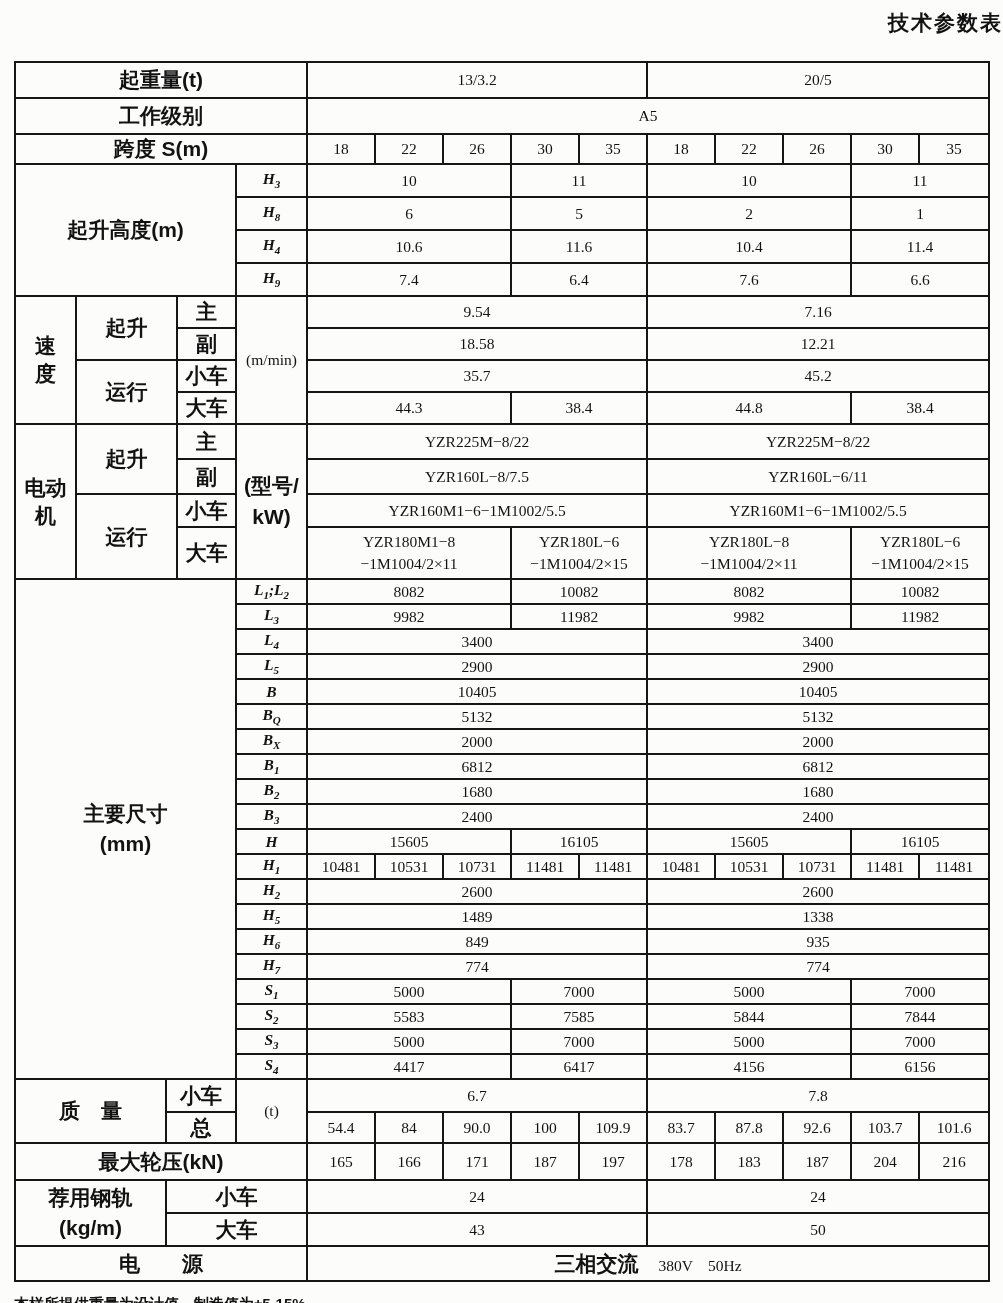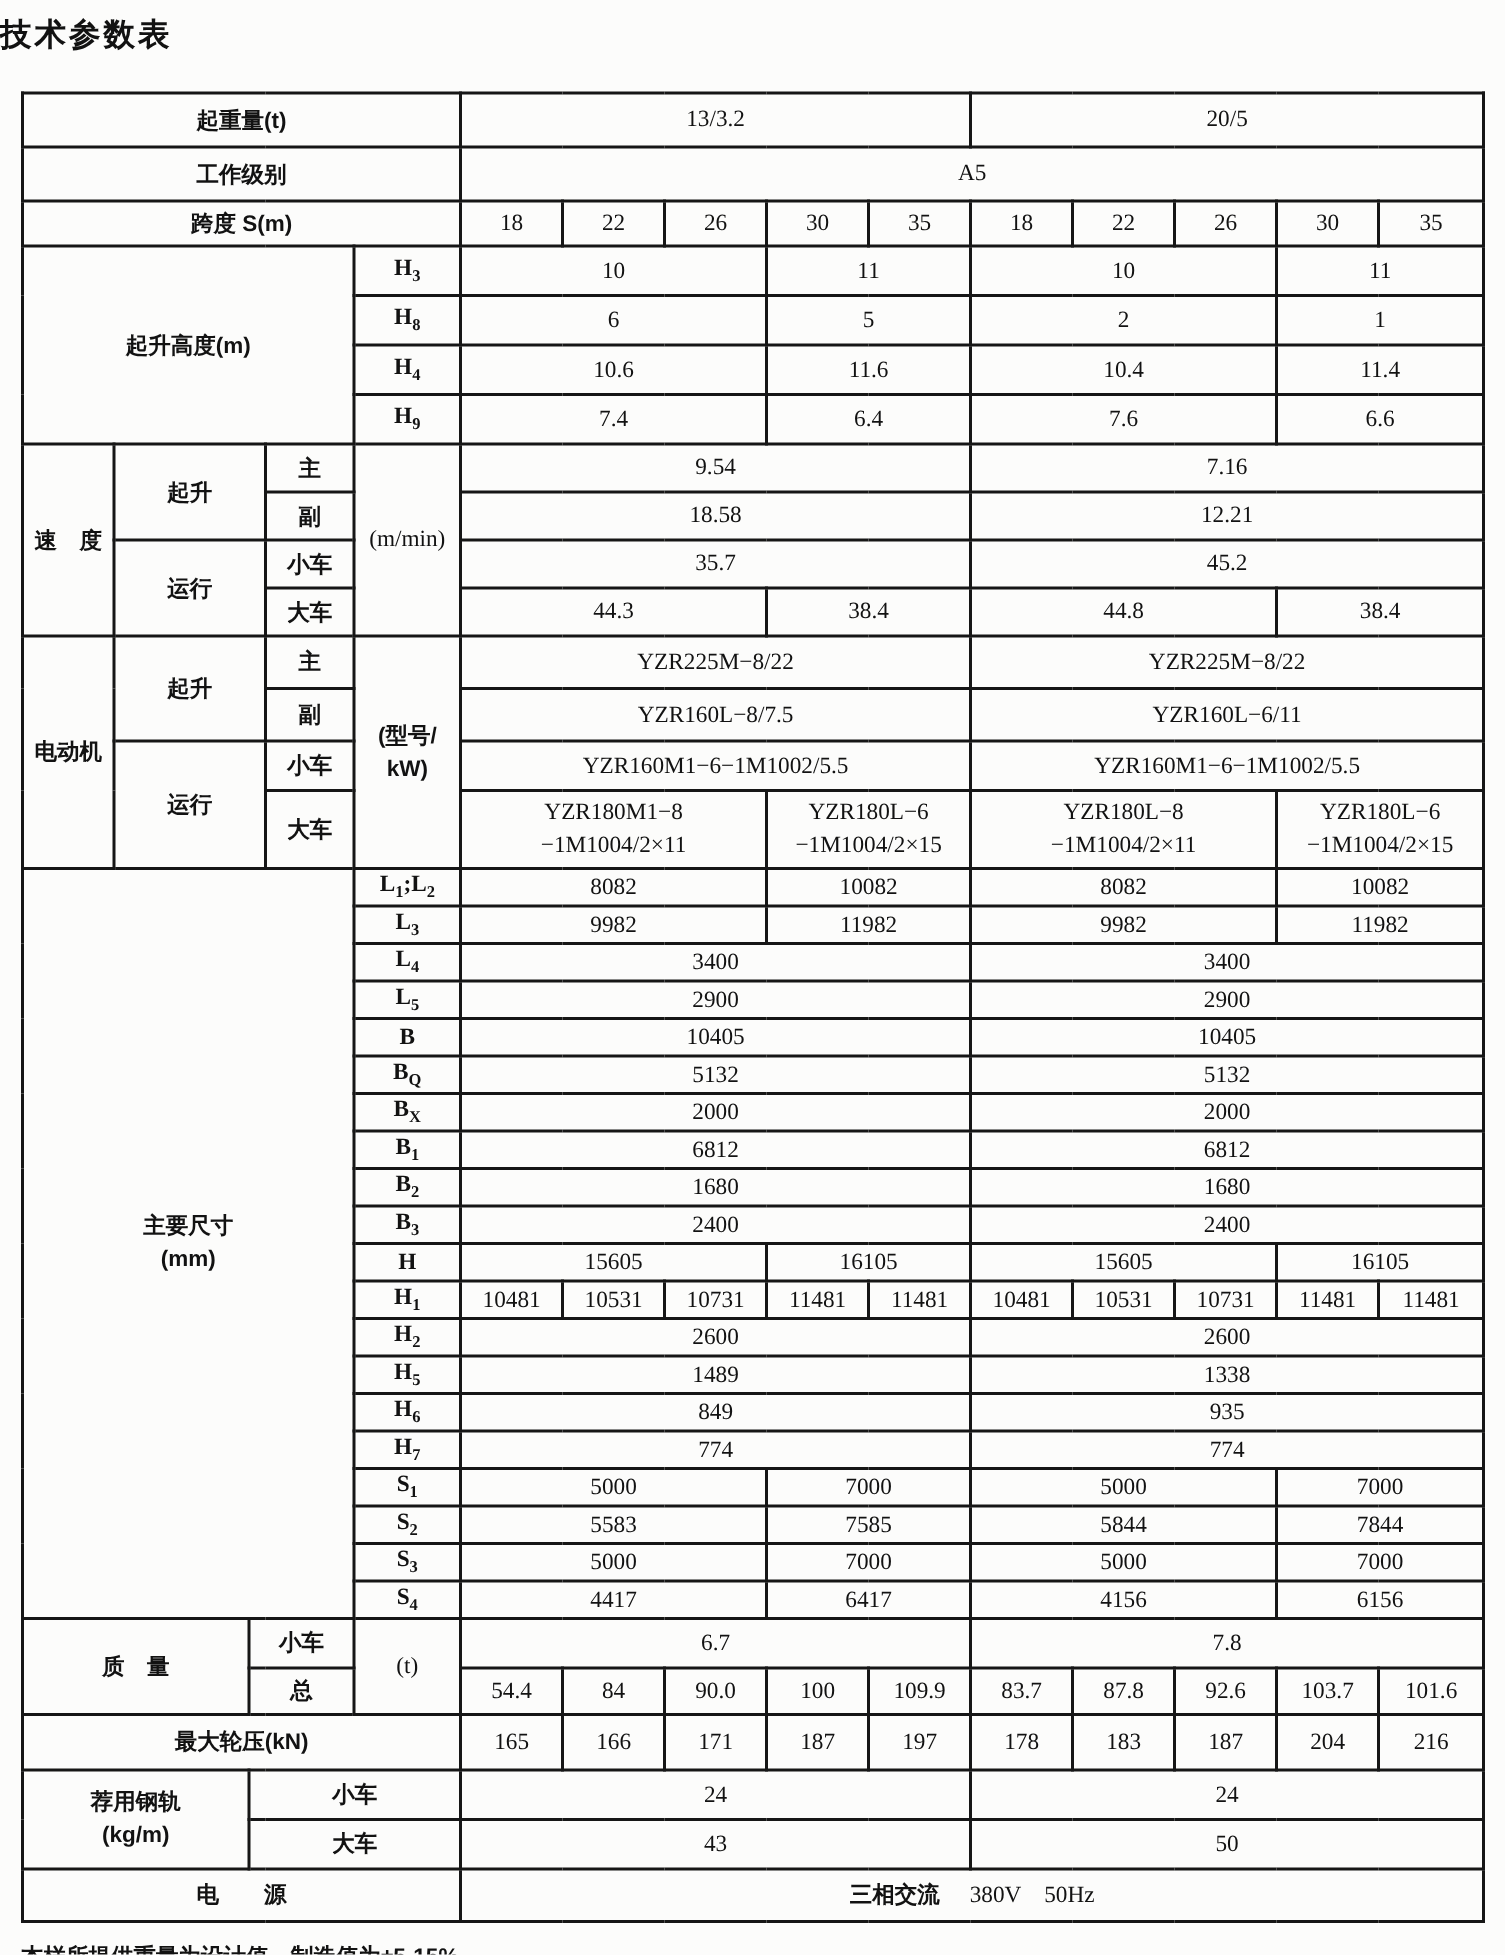--- a/index.html
+++ b/index.html
@@ -1,32 +1,32 @@
 <!DOCTYPE html>
 <html><head>
 <meta charset="utf-8">
 <style>
   html,body{margin:0;padding:0}
   body{
     width:1003px;height:1303px;background:#fcfcfb;color:#121212;
     font-family:"Liberation Sans","DejaVu Sans",sans-serif;
   }
   .title{
-    text-align:left;padding-top:9px;font-size:21px;font-weight:bold;letter-spacing:2px;
+    text-align:right;padding-top:9px;font-size:21px;font-weight:bold;letter-spacing:2px;
   }
   table{
     border-collapse:collapse;table-layout:fixed;width:974px;margin:24px 0 0 14px;
   }
   td{
     border:2px solid #161616;text-align:center;vertical-align:middle;
     padding:0;overflow:hidden;
   }
-  .lab{font-weight:bold;font-size:15px}
+  .lab{font-weight:bold;font-size:21px}
   .num{font-family:"Liberation Serif","DejaVu Serif",serif;font-size:15.5px}
-  .var{font-family:"Liberation Serif","DejaVu Serif",serif;font-weight:bold;font-size:15.5px}
+  .var{font-family:"Liberation Serif","DejaVu Serif",serif;font-style:italic;font-weight:bold;font-size:15.5px}
   .var sub{font-size:11px}
   .two div{line-height:1.45}
   tr.h36{height:36px}tr.h30{height:30px}tr.h33{height:33px}tr.h32{height:32px}
   tr.h35{height:35px}tr.h52{height:52px}tr.h25{height:25px}tr.h31{height:31px}tr.h37{height:37px}
   .pwr span+span{margin-left:20px}
   .note{margin:13px 0 0 14px;font-size:15px;font-weight:bold}
 </style>
 </head>
 <body>
 

